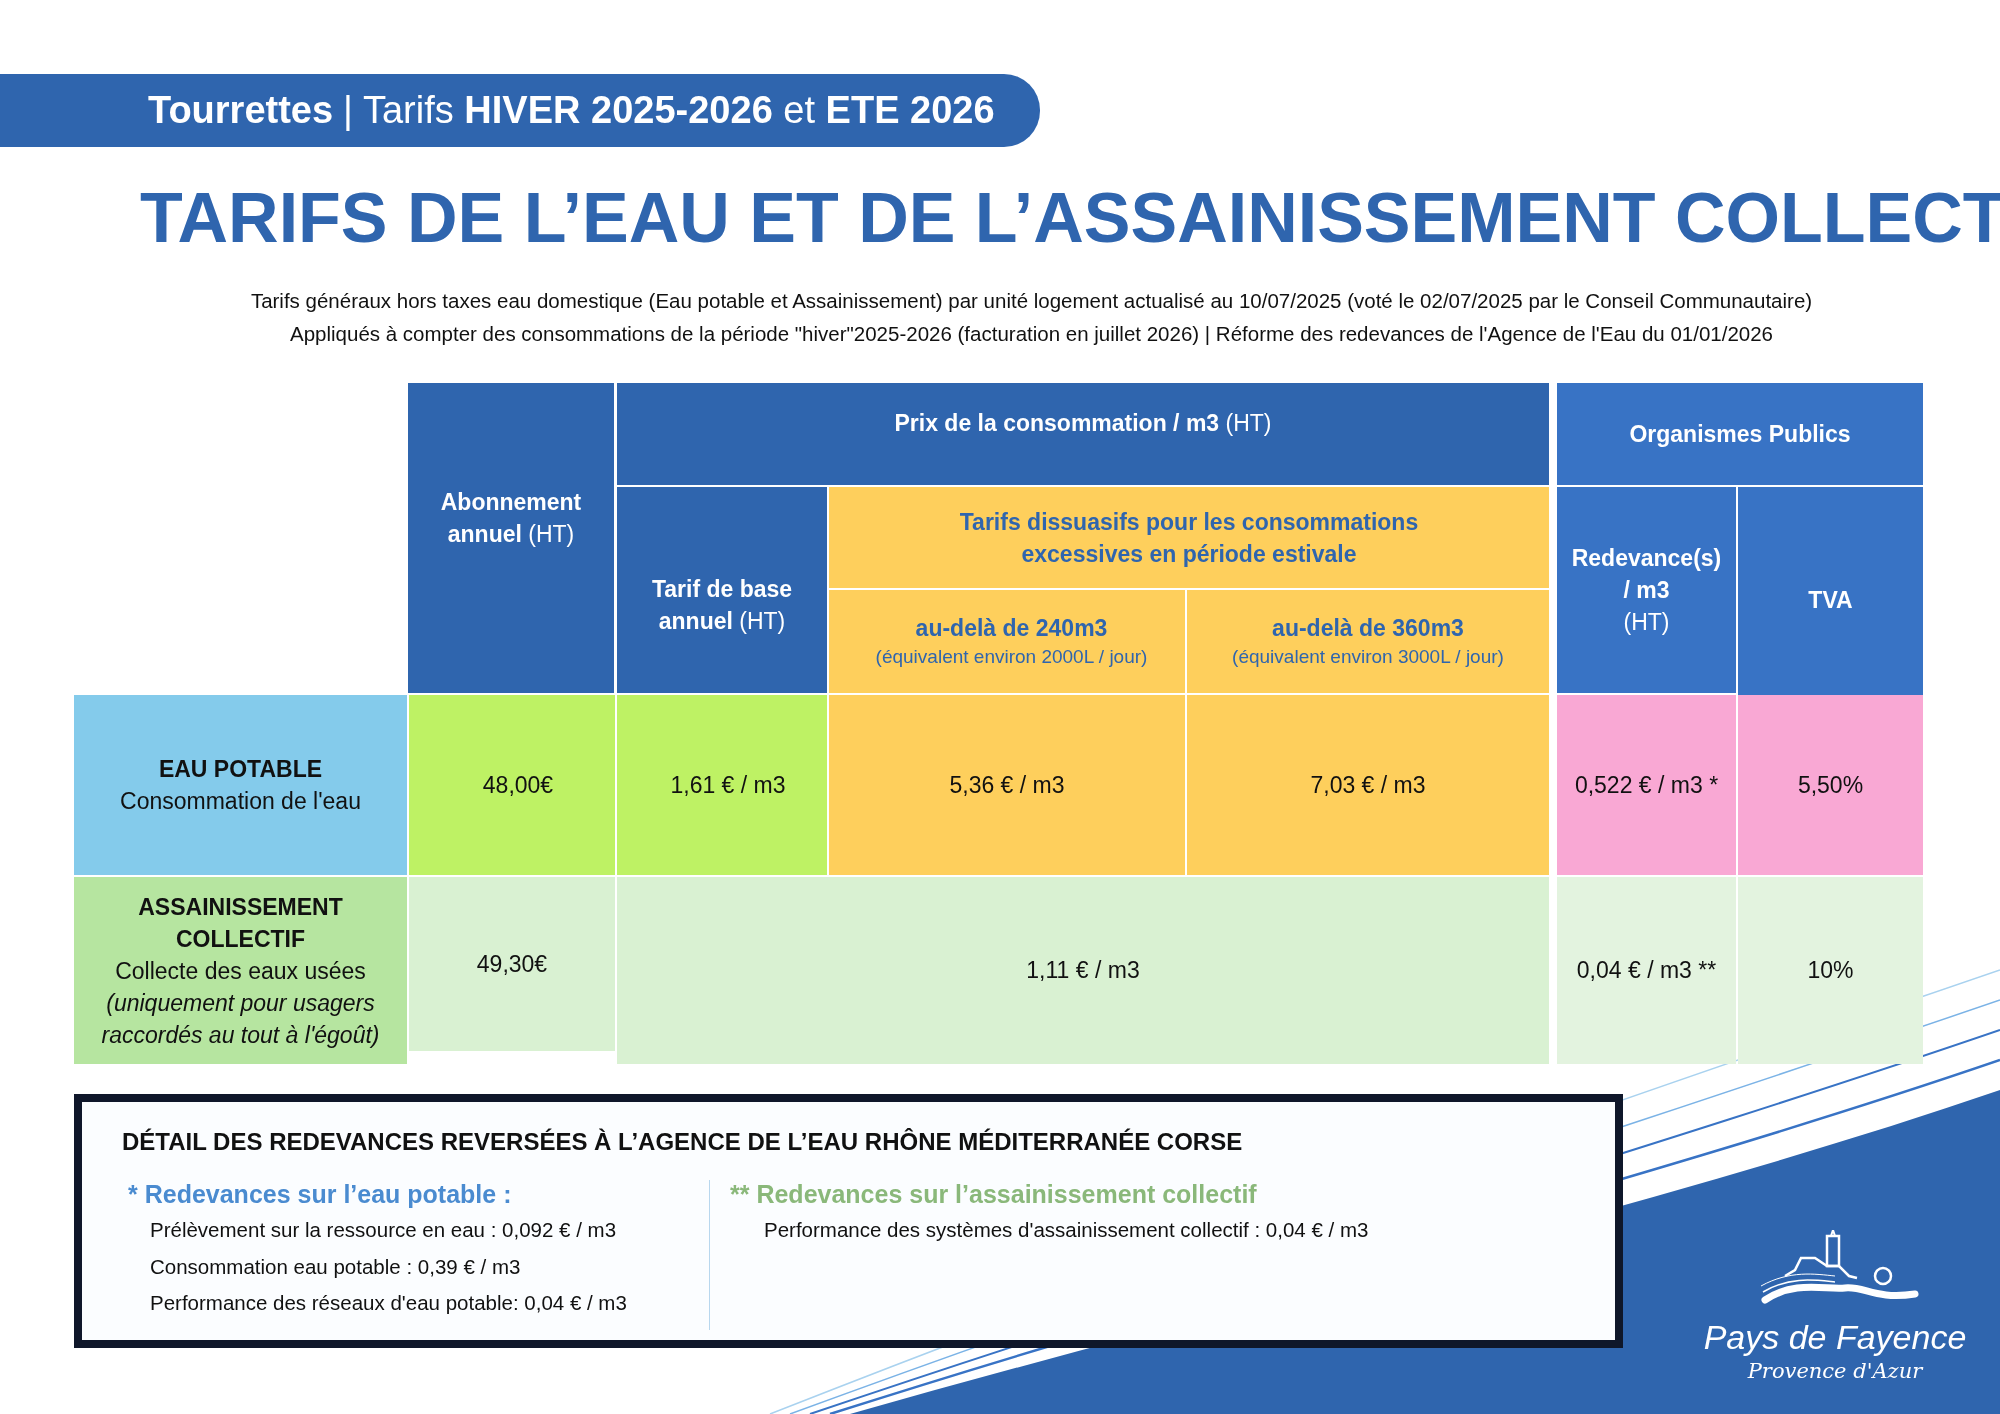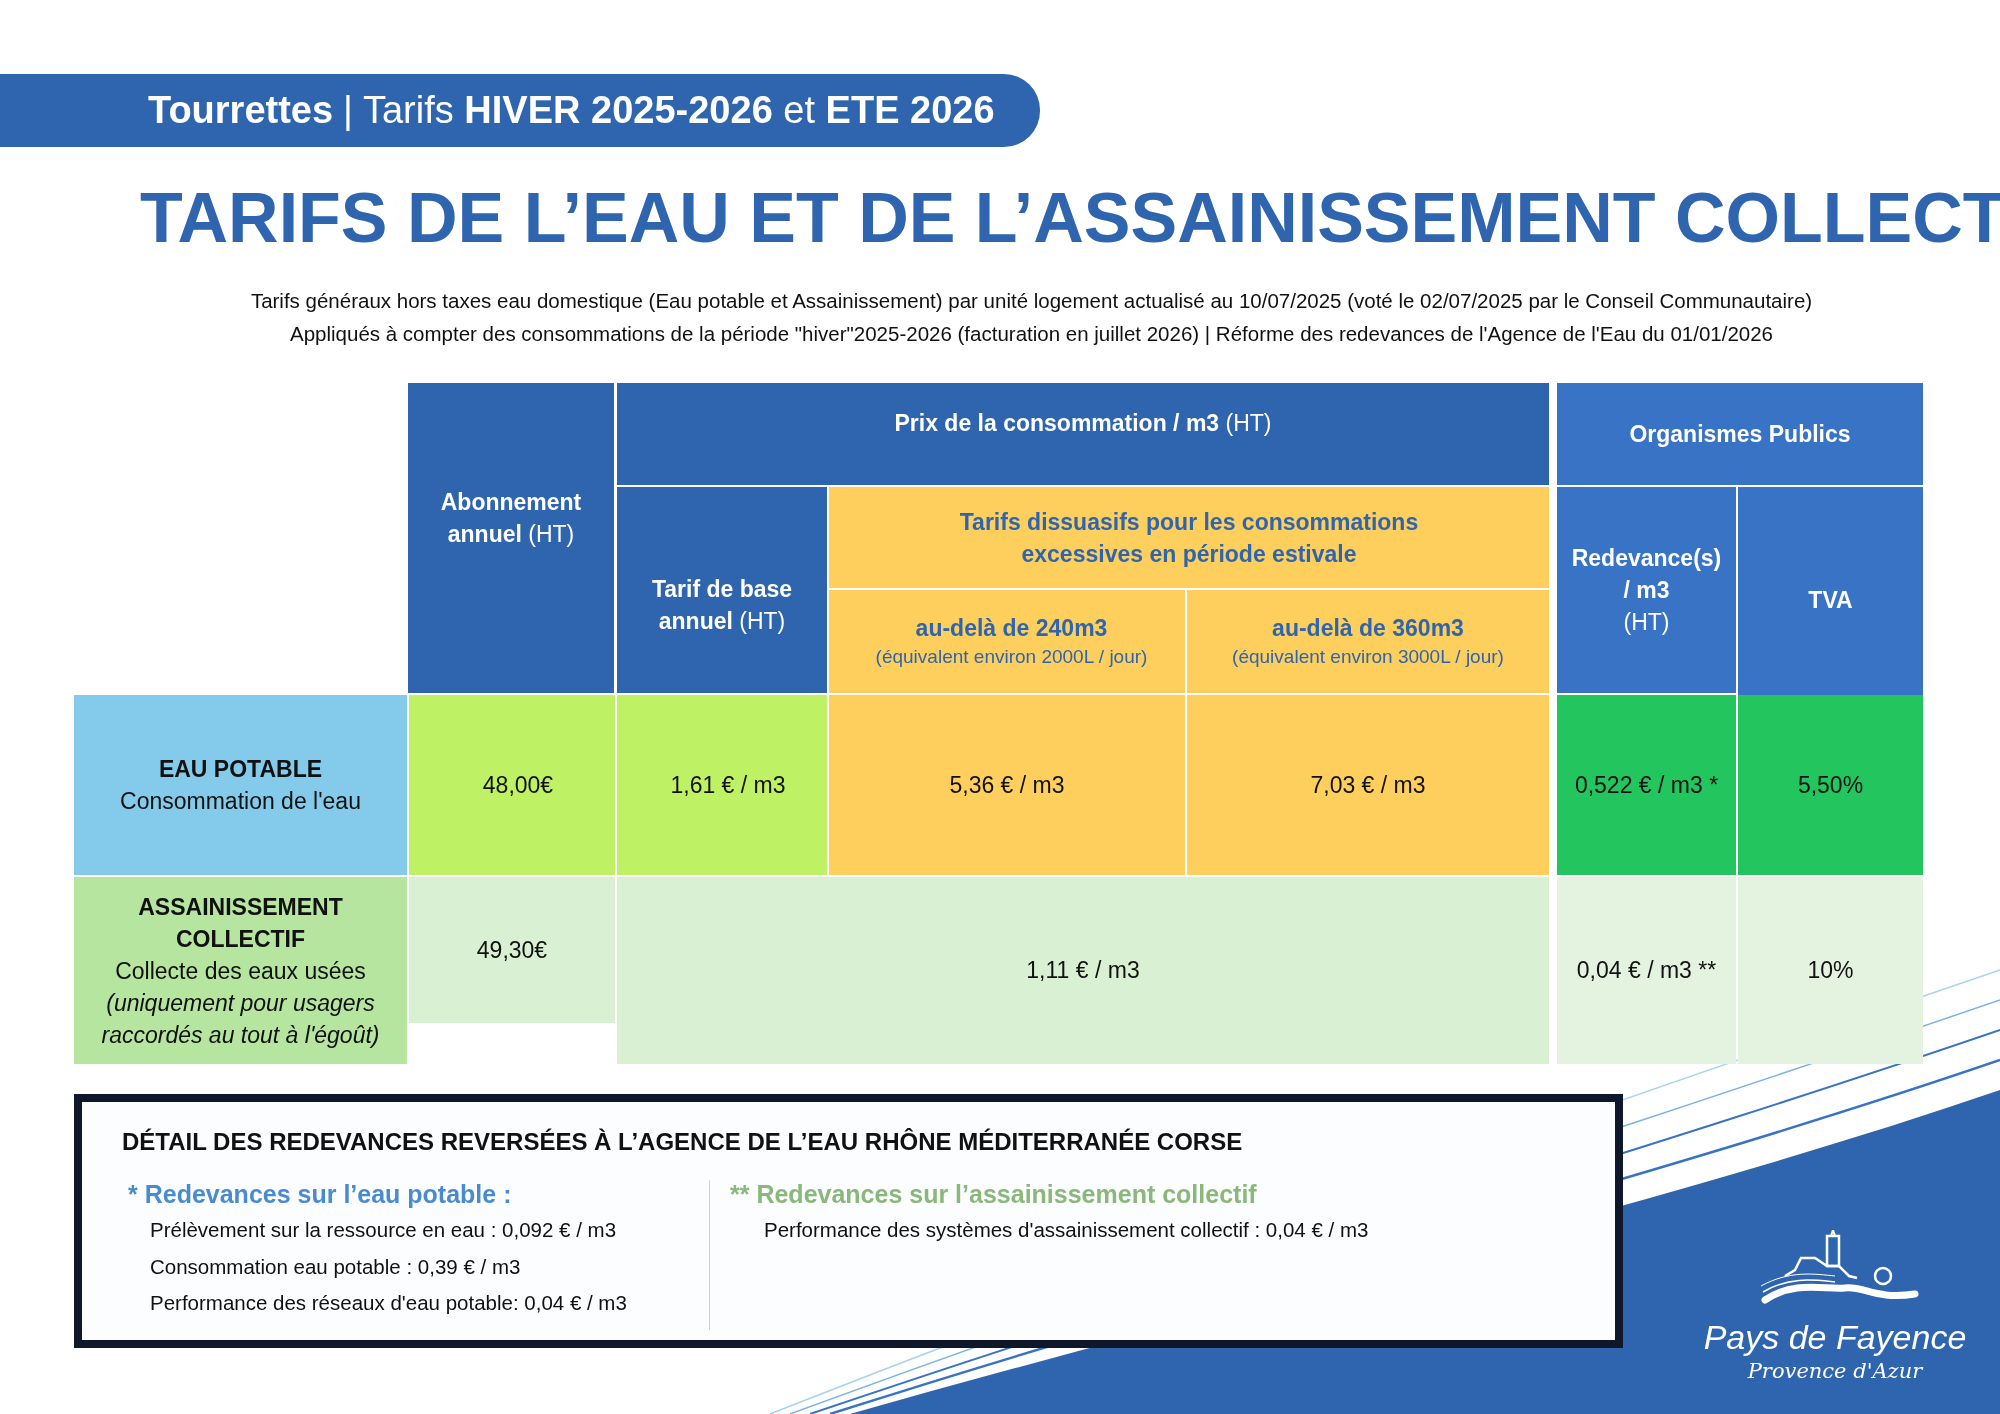--- a/index.html
+++ b/index.html
@@ -34,21 +34,21 @@
   }
   .hdr-dark { background:#2f65ae; color:#fff; }
   .hdr-blue { background:#3873c5; color:#fff; }
   .hdr-yellow { background:#fecf5c; color:#2f65ae; }
   .b { font-weight:bold; }
   .light { font-weight:normal; }
   .hfont { font-size:23px; line-height:32px; }
   .vfont { font-size:23px; color:#111; }
   .row1-label { background:#84cbeb; }
   .row1-val { background:#bef264;padding-left:12px; }
-  .row1-val2 { background:#22c55e;text-align:right; }
+  .row1-val2 { background:#f9a8d4;text-align:right; }
   .row1-yellow { background:#fecf5c; }
   .row2-label { background:#b6e5a0; }
   .row2-val { background:#d9f1d2; }
   .row2-val2 { background:#e3f3df; }
   
   #detail-box {
     left:74px; top:1094px; width:1549px; height:254px;
     border:8px solid #0f172a; background:#fbfdff; box-sizing:border-box;
   }
   #detail-title { left:40px; top:26px; font-size:24px; font-weight:bold; color:#111; white-space:nowrap; }
@@ -135,21 +135,21 @@
   <div class="cell row1-yellow vfont" style="left:829px; top:695px; width:356px; height:180px;">5,36 € / m3</div>
   <div class="cell row1-yellow vfont" style="left:1187px; top:695px; width:362px; height:180px;">7,03 € / m3</div>
   <div class="cell row1-val2 vfont" style="left:1557px; top:695px; width:179px; height:180px;">0,522 € / m3 *</div>
   <div class="cell row1-val2 vfont" style="left:1738px; top:695px; width:185px; height:180px;">5,50%</div>
 
   <div class="cell row2-label" style="left:74px; top:877px; width:333px; height:187px; font-size:23px; line-height:32px;">
     <div class="b" style="width:220px;">ASSAINISSEMENT COLLECTIF</div>
     <div>Collecte des eaux usées</div>
     <div style="font-style:italic; width:300px;">(uniquement pour usagers raccordés au tout à l'égoût)</div>
   </div>
-  <div class="cell row2-val vfont" style="left:409px; top:877px; width:206px; height:146px;">49,30€</div>
+  <div class="cell row2-val vfont" style="left:409px; top:877px; width:206px; height:174px;">49,30€</div>
   <div class="cell row2-val vfont" style="left:617px; top:877px; width:932px; height:187px;">1,11 € / m3</div>
   <div class="cell row2-val2 vfont" style="left:1557px; top:877px; width:179px; height:187px;">0,04 € / m3 **</div>
   <div class="cell row2-val2 vfont" style="left:1738px; top:877px; width:185px; height:187px;">10%</div>
 </div>
 
 <div id="detail-box" class="abs">
   <div id="detail-title" class="abs">DÉTAIL DES REDEVANCES REVERSÉES À L’AGENCE DE L’EAU RHÔNE MÉDITERRANÉE CORSE</div>
   <div id="detail-divider" class="abs"></div>
 
   <div class="abs col-title" style="left:46px; top:78px; color:#4a8bd0;">* Redevances sur l’eau potable :</div>

